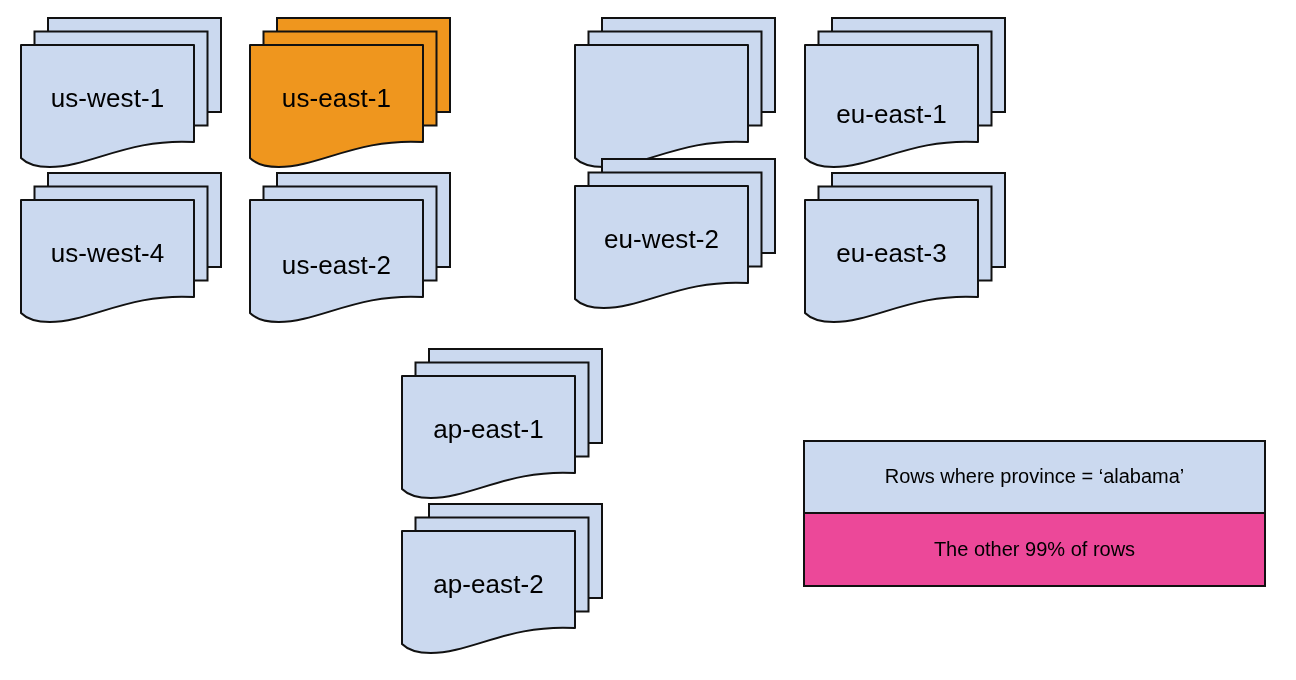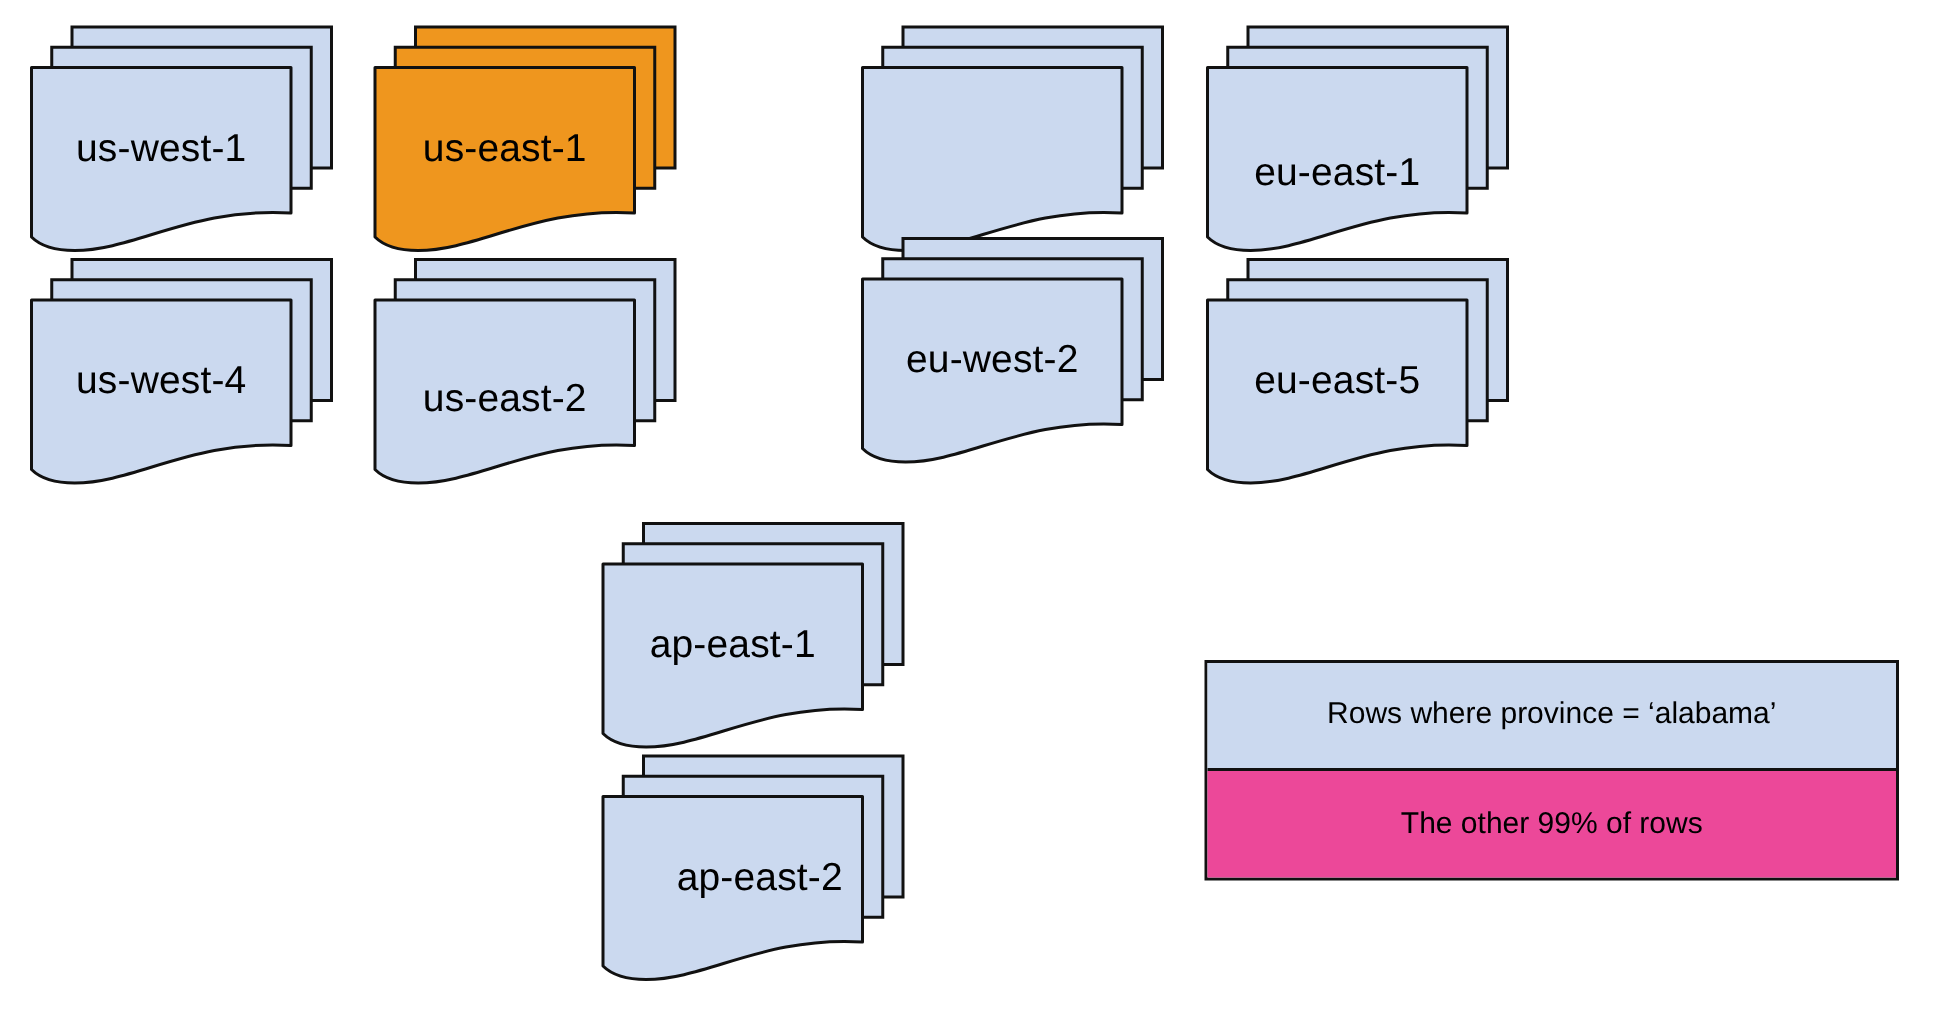--- a/index.html
+++ b/index.html
@@ -129,37 +129,37 @@
         <path d="M 1,1 L 174,1 L 174,98 C 108.5,94 70,123 29.750000000000004,123 C 17.5,123 7,120 1,114 Z" fill="#cbd9ef" stroke="#111111" stroke-width="2" stroke-linejoin="round"></path>
       </svg>
       <div class="stack-label" style="top: 0px; height: 108px;">eu-west-2</div>
     </div>
     <div class="stack" style="left: 804px; top: 199px;">
       <svg width="206" height="134">
         <rect x="28" y="-26" width="173" height="94" fill="#cbd9ef" stroke="#111111" stroke-width="2"></rect>
         <rect x="14.5" y="-12.5" width="173" height="94" fill="#cbd9ef" stroke="#111111" stroke-width="2"></rect>
         <path d="M 1,1 L 174,1 L 174,98 C 108.5,94 70,123 29.750000000000004,123 C 17.5,123 7,120 1,114 Z" fill="#cbd9ef" stroke="#111111" stroke-width="2" stroke-linejoin="round"></path>
       </svg>
-      <div class="stack-label" style="top: 0px; height: 108px;">eu-east-5</div>
+      <div class="stack-label" style="top: 0px; height: 108px;">eu-east-3</div>
     </div>
     <div class="stack" style="left: 401px; top: 375px;">
       <svg width="206" height="134">
         <rect x="28" y="-26" width="173" height="94" fill="#cbd9ef" stroke="#111111" stroke-width="2"></rect>
         <rect x="14.5" y="-12.5" width="173" height="94" fill="#cbd9ef" stroke="#111111" stroke-width="2"></rect>
         <path d="M 1,1 L 174,1 L 174,98 C 108.5,94 70,123 29.750000000000004,123 C 17.5,123 7,120 1,114 Z" fill="#cbd9ef" stroke="#111111" stroke-width="2" stroke-linejoin="round"></path>
       </svg>
       <div class="stack-label" style="top: 0px; height: 108px;">ap-east-1</div>
     </div>
     <div class="stack" style="left: 401px; top: 530px;">
       <svg width="206" height="134">
         <rect x="28" y="-26" width="173" height="94" fill="#cbd9ef" stroke="#111111" stroke-width="2"></rect>
         <rect x="14.5" y="-12.5" width="173" height="94" fill="#cbd9ef" stroke="#111111" stroke-width="2"></rect>
         <path d="M 1,1 L 174,1 L 174,98 C 108.5,94 70,123 29.750000000000004,123 C 17.5,123 7,120 1,114 Z" fill="#cbd9ef" stroke="#111111" stroke-width="2" stroke-linejoin="round"></path>
       </svg>
-      <div class="stack-label" style="top: 0px; height: 108px; padding-left: 18px;">ap-east-2</div>
+      <div class="stack-label" style="top: 0px; height: 108px;">ap-east-2</div>
     </div>
   </div>
 
 <div id="legend" class="legend">
   <div class="legend-row top" style="background: rgb(203, 217, 239);">
     <span>Rows where province = ‘alabama’</span>
   </div>
   <div class="legend-row bottom" style="background: #ec4899;">
     <span>The other 99% of rows</span>
   </div>

